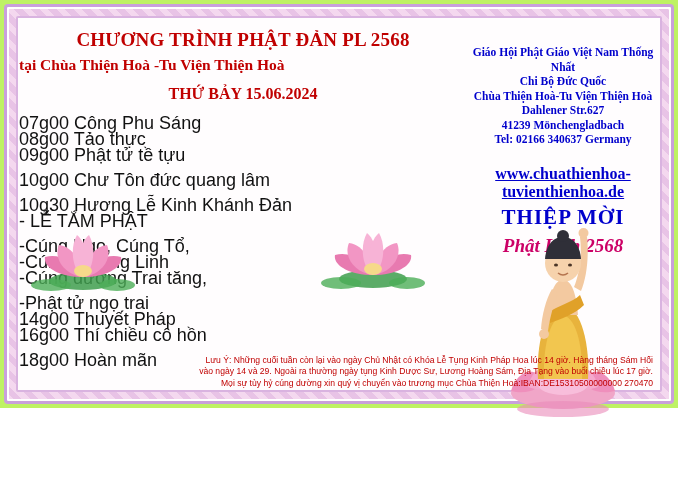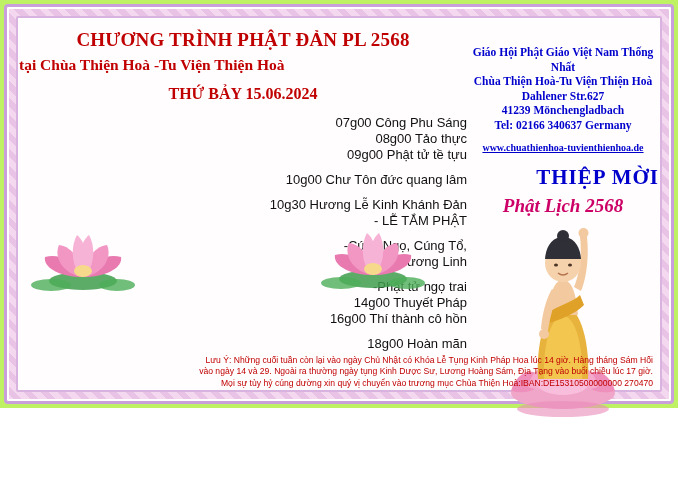--- a/index.html
+++ b/index.html
@@ -58,22 +58,22 @@
   .title3{
     text-align:center;
     color:#c00000;
     font-family:"Liberation Serif",serif;
     font-weight:bold;
     font-size:16px;
     margin-top:11px;
   }
   .schedule{
     margin-top:12px;
-    text-align:right;
-    font-size:13px;
+    text-align:left;
+    font-size:18px;
     color:#111;
     line-height:16px;
     font-family:"Liberation Sans",sans-serif;
   }
   .sched-line{white-space:pre;}
   .sched-gap{height:9px;}
 
   
   .lotus{
     position:absolute;
@@ -93,33 +93,32 @@
     font-weight:bold;
     font-size:11.5px;
     line-height:14.5px;
     margin-top:8px;
   }
   .org .addr{font-weight:bold;}
   .web{
     color:#0000cc;
     font-family:"Liberation Serif",serif;
     font-weight:bold;
-    font-size:10px;
+    font-size:16px;
     text-decoration:underline;
-    margin-top:10px;
+    margin-top:18px;
     display:block;
   }
   .thiepmoi{
     color:#0000cc;
     font-family:"Liberation Serif",serif;
     font-weight:bold;
     font-size:21px;
-    margin-top:12px;
+    margin-top:4px;
     letter-spacing:1px;
-    text-align:right;
   }
   .script1{
     color:#cc0066;
     font-family:"Liberation Serif",serif;
     font-style:italic;
     font-weight:bold;
     font-size:19px;
     margin-top:10px;
   }
   .script2{
@@ -169,24 +168,25 @@
         <div class="sched-line">08g00 Tảo thực</div>
         <div class="sched-line">09g00 Phật tử tề tựu</div>
         <div class="sched-gap"></div>
         <div class="sched-line">10g00 Chư Tôn đức quang lâm</div>
         <div class="sched-gap"></div>
         <div class="sched-line">10g30 Hương Lễ Kinh Khánh Đản</div>
         <div class="sched-line">- LỄ TẮM PHẬT</div>
         <div class="sched-gap"></div>
         <div class="sched-line">-Cúng Ngọ, Cúng Tổ,</div>
         <div class="sched-line">-Cúng Hương Linh</div>
+        <div class="sched-line">-Cúng dường Trai tăng,</div>
         <div class="sched-gap"></div>
         <div class="sched-line">-Phật tử ngọ trai</div>
         <div class="sched-line">14g00 Thuyết Pháp</div>
-        <div class="sched-line">16g00 Thí thành cô hồn</div>
+        <div class="sched-line">16g00 Thí chiều cô hồn</div>
         <div class="sched-gap"></div>
         <div class="sched-line">18g00 Hoàn mãn</div>
       </div>
 
       <div class="lotus l">
         <svg viewBox="0 0 108 78" width="108" height="78">
           <g>
             <ellipse cx="54" cy="62" rx="34" ry="9" fill="#3f9e4d" opacity="0.85"></ellipse>
             <ellipse cx="22" cy="66" rx="20" ry="6" fill="#4cae58" opacity="0.8"></ellipse>
             <ellipse cx="88" cy="66" rx="18" ry="6" fill="#4cae58" opacity="0.8"></ellipse>
@@ -215,20 +215,21 @@
             <path d="M54 58 C64 52 68 30 60 16 C50 24 48 44 54 58Z" fill="#f7b3d6"></path>
             <ellipse cx="54" cy="52" rx="9" ry="6" fill="#f6d98a"></ellipse>
           </g>
         </svg>
       </div>
     </div>
 
     <div class="right">
       <div class="org">
         <div>Giáo Hội Phật Giáo Việt Nam Thống Nhất</div>
+        <div>Chi Bộ Đức Quốc</div>
         <div>Chùa Thiện Hoà-Tu Viện Thiện Hoà</div>
         <div class="addr">Dahlener Str.627</div>
         <div class="addr">41239 Mönchengladbach</div>
         <div>Tel: 02166 340637 Germany</div>
       </div>
       <a class="web" href="#">www.chuathienhoa-tuvienthienhoa.de</a>
 
       <div class="thiepmoi">THIỆP MỜI</div>
       <div class="script2">Phật Lịch 2568</div>
 

